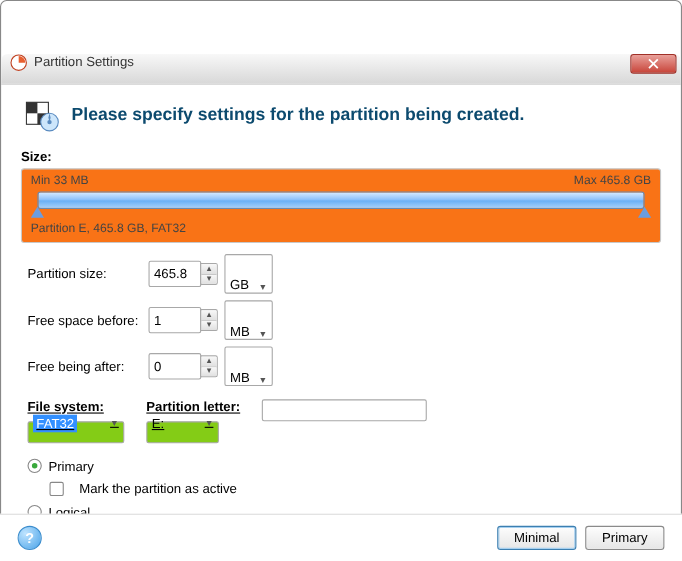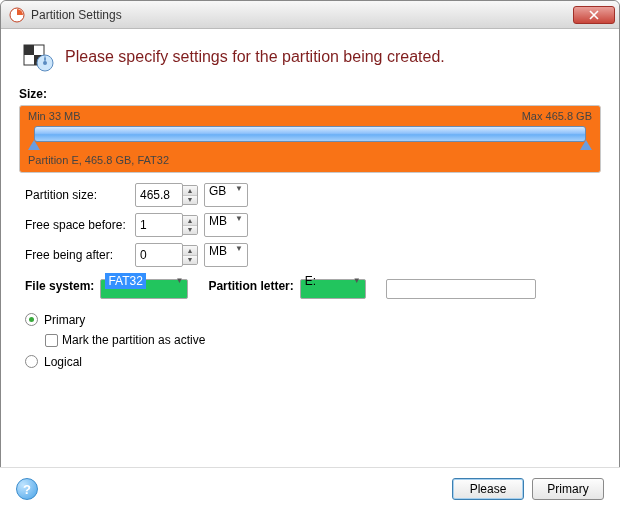--- a/index.html
+++ b/index.html
@@ -12,43 +12,43 @@
     height: 510px;
     overflow: hidden;
     border: 1px solid #888;
     border-radius: 6px;
   }
   .titlebar {
     height: 28px;
     background: linear-gradient(to bottom, #f8f8f8 0%, #e8e8e8 50%, #d8d8d8 100%);
     border-bottom: 1px solid #bbb;
     display: flex;
-    align-items: center;
     padding: 0 4px 0 8px;
     border-radius: 6px 6px 0 0;
+    margin-top: 48px;
   }
   .titlebar-icon {
     width: 16px; height: 16px;
     margin-right: 6px;
     display: flex; align-items: center; justify-content: center;
   }
   .titlebar-title { flex: 1; color: #333; font-size: 12px; }
   .close-btn {
     width: 42px; height: 18px;
     background: linear-gradient(to bottom, #e9a09a, #c8453a);
     border: 1px solid #a03028;
     border-radius: 3px;
     display: flex; align-items: center; justify-content: center;
     color: #fff; font-weight: bold;
   }
   .close-btn svg { width: 10px; height: 10px; }
   .content { padding: 12px 18px 8px 18px; }
   .header-row { display: flex; align-items: center; margin-bottom: 14px; padding-left: 4px; }
   .header-icon { width: 32px; height: 32px; margin-right: 10px; }
-  .header-text { color: #7f1d1d; font-size: 16px; }
+  .header-text { color: #0c4a6e; font-size: 16px; font-weight: bold; }
   .section-label { font-weight: bold; margin-bottom: 4px; }
   .slider-box {
     border: 1px solid #c8c8c8;
     border-radius: 3px;
     padding: 4px 8px 6px 8px;
     background: #f97316;
     margin-bottom: 10px;
   }
   .minmax-row { display: flex; justify-content: space-between; font-size: 11px; color: #444; margin-bottom: 4px; }
   .slider-track-wrap { position: relative; height: 22px; padding: 0 6px; }
@@ -99,40 +99,40 @@
     width: 16px; height: 20px;
   }
   .spin-btns div {
     flex: 1;
     background: linear-gradient(#f8f8f8,#e0e0e0);
     display: flex; align-items: center; justify-content: center;
     font-size: 7px; color: #555;
   }
   .spin-btns div:first-child { border-bottom: 1px solid #c8c8c8; }
   .unit-select {
-    width: 44px; height: 24px;
+    width: 44px; height: 36px;
     border: 1px solid #a8a8a8;
     border-radius: 2px;
     margin-left: 6px;
     background: #fff;
-    display: flex; align-items: flex-start; justify-content: space-between;
+    display: flex; align-items: flex-end; justify-content: space-between;
     padding: 0 4px;
     font-size: 12px;
   }
   .unit-select .arrow { font-size: 8px; color: #555; }
   .field-group-row { display: flex; gap: 20px; margin-top: 12px; margin-bottom: 6px; padding-left: 6px; }
-  .field-group { display: flex; flex-direction: row; gap: 6px; }
+  .field-group { display: flex; flex-direction: column; gap: 6px; text-decoration: underline; }
   .fg-label { font-weight: bold; }
   .combo {
     height: 20px;
     border: 1px solid #a8a8a8;
     border-radius: 2px;
     display: flex; align-items: center; justify-content: space-between;
     padding: 0 4px 17px 4px;
-    background: #22c55e;
+    background: #84cc16;
     font-size: 12px;
   }
   .combo.fs { width: 88px; }
   .combo.fs .val { background: #3390ff; color: #fff; padding: 1px 3px; }
   .combo.letter { width: 66px; }
   .combo .arrow { font-size: 8px; color: #555; }
   .text-input {
     height: 20px;
     border: 1px solid #a8a8a8;
     border-radius: 2px;
@@ -146,21 +146,21 @@
   .radio {
     width: 13px; height: 13px;
     border: 1px solid #888;
     border-radius: 50%;
     display: flex; align-items: center; justify-content: center;
     background: #fff;
   }
   .radio.checked::after {
     content: ""; width: 5px; height: 5px; border-radius: 50%; background: #39a93c;
   }
-  .check-row { display: flex; align-items: center; gap: 4px; margin: 2px 0 8px 20px; }
+  .check-row { display: flex; align-items: center; gap: 14px; margin: 2px 0 8px 20px; }
   .checkbox { width: 13px; height: 13px; border: 1px solid #888; border-radius: 2px; background: #fff; }
   .footer {
     border-top: 1px solid #ddd;
     padding: 10px 16px;
     display: flex;
     align-items: center;
     position: absolute;
     bottom: 0; left: 0; right: 0;
     background: #fff;
   }
@@ -311,18 +311,18 @@
       <span>Logical</span>
     </div>
   </div>
 
 </div>
 
 <div class="footer">
   <div class="help-icon">?</div>
   <div class="spacer"></div>
   <div class="btn default">
-      <span>Please</span>
+      <span>Minimal</span>
     </div>
   <div class="btn">
       <span>Primary</span>
     </div>
 </div>
 
 </body></html>

